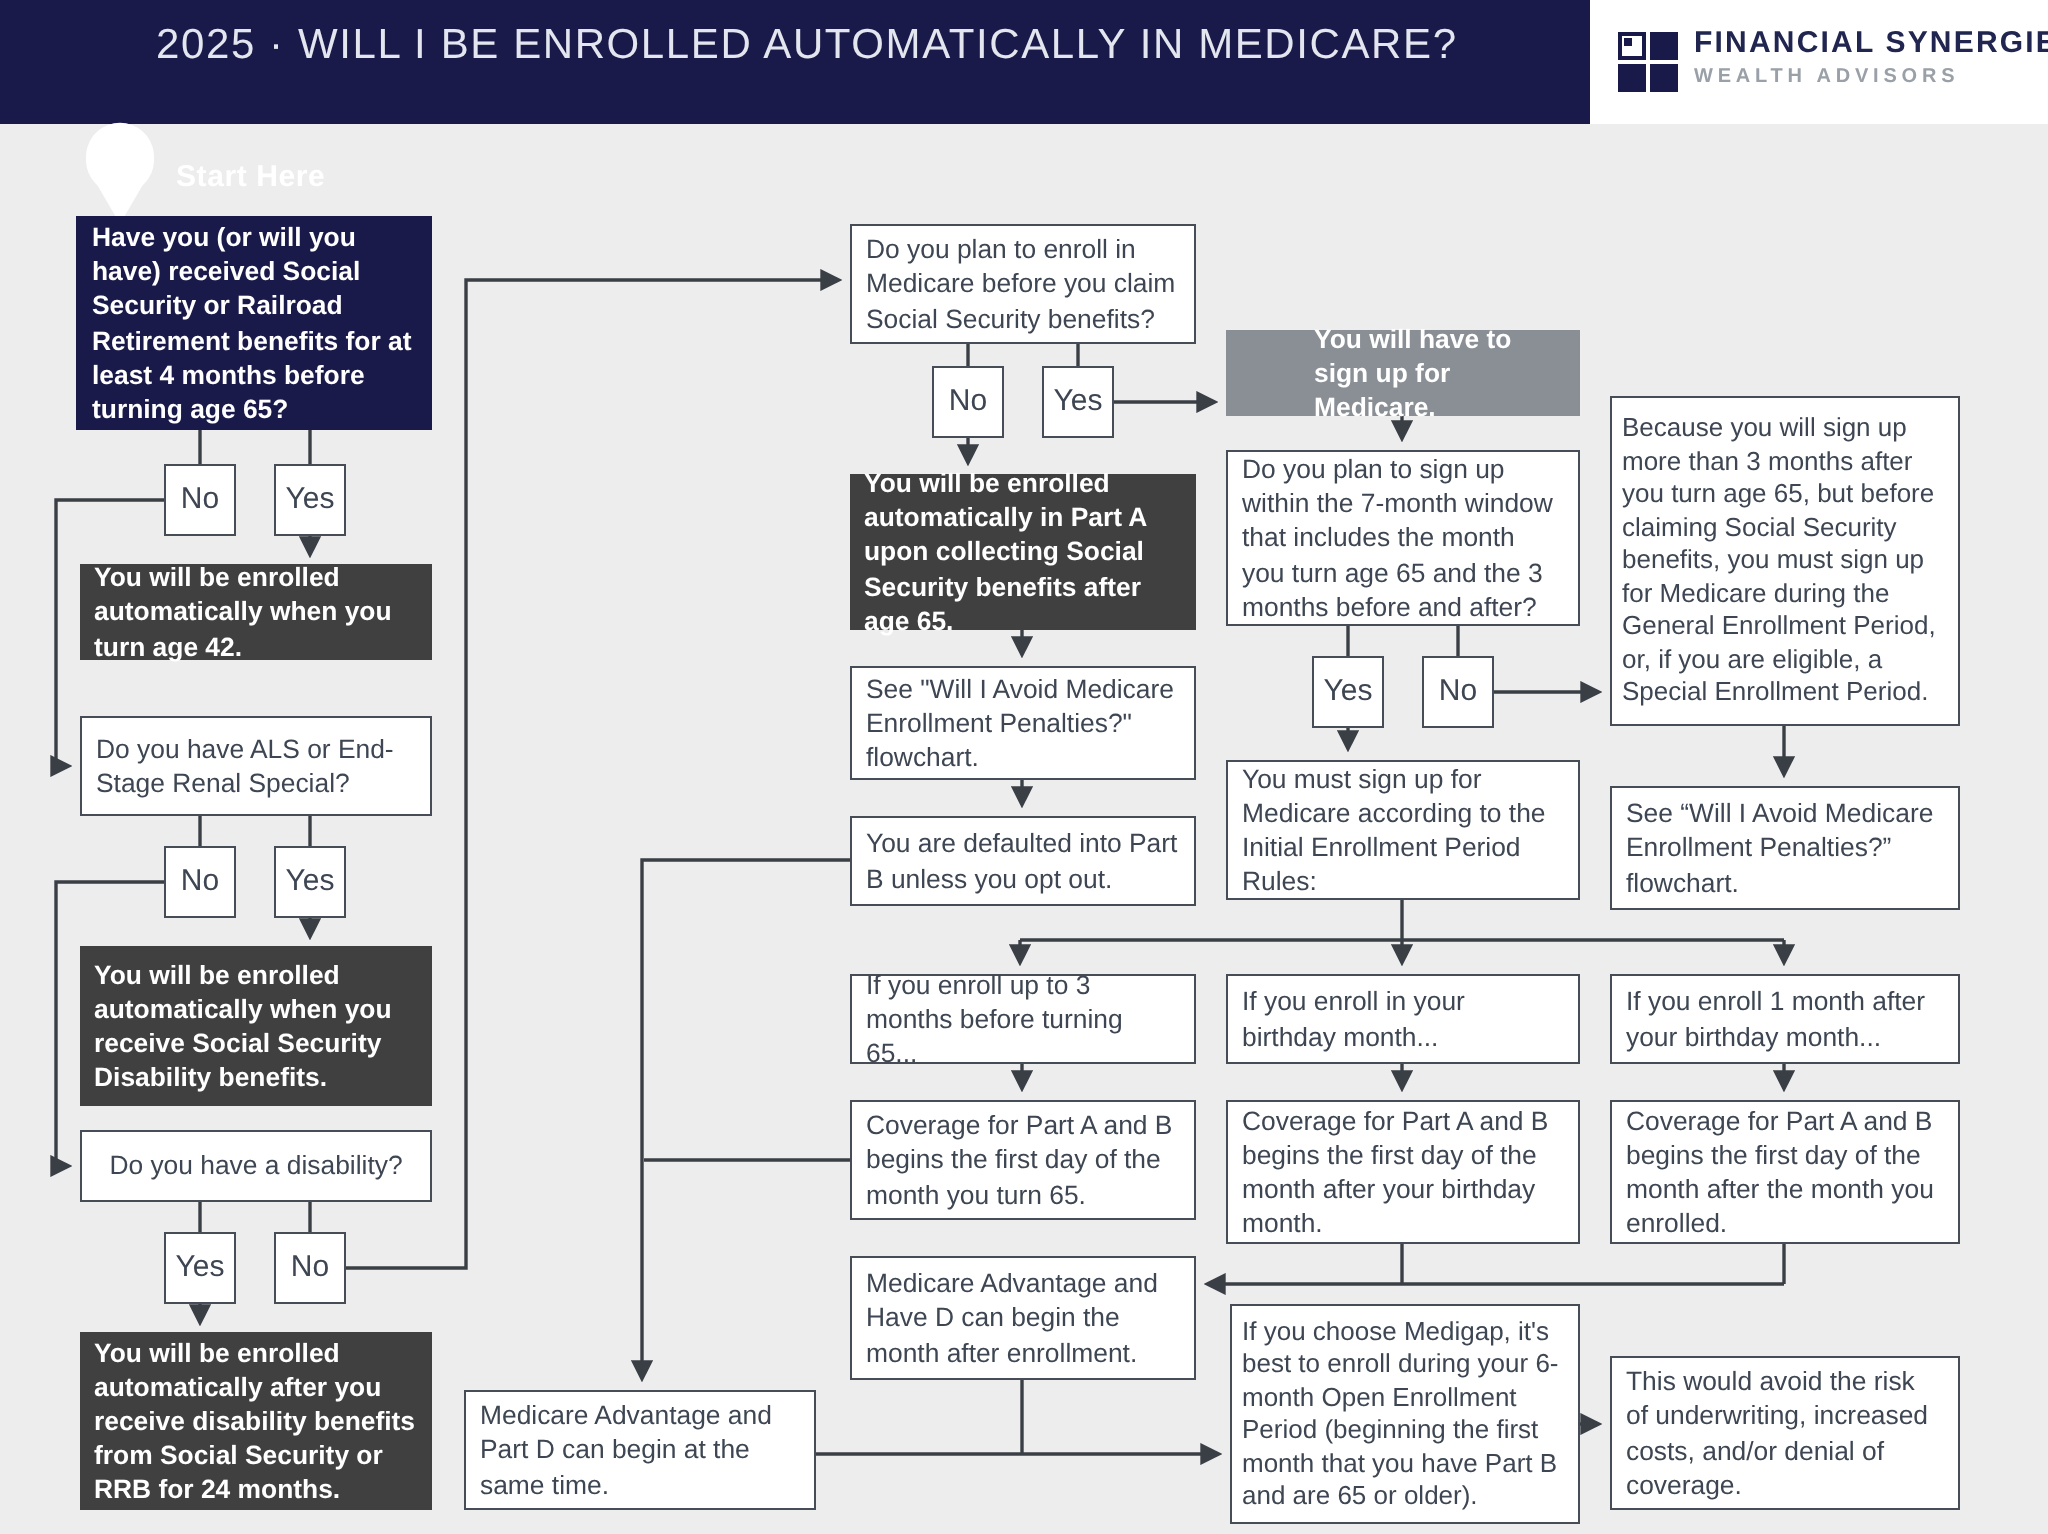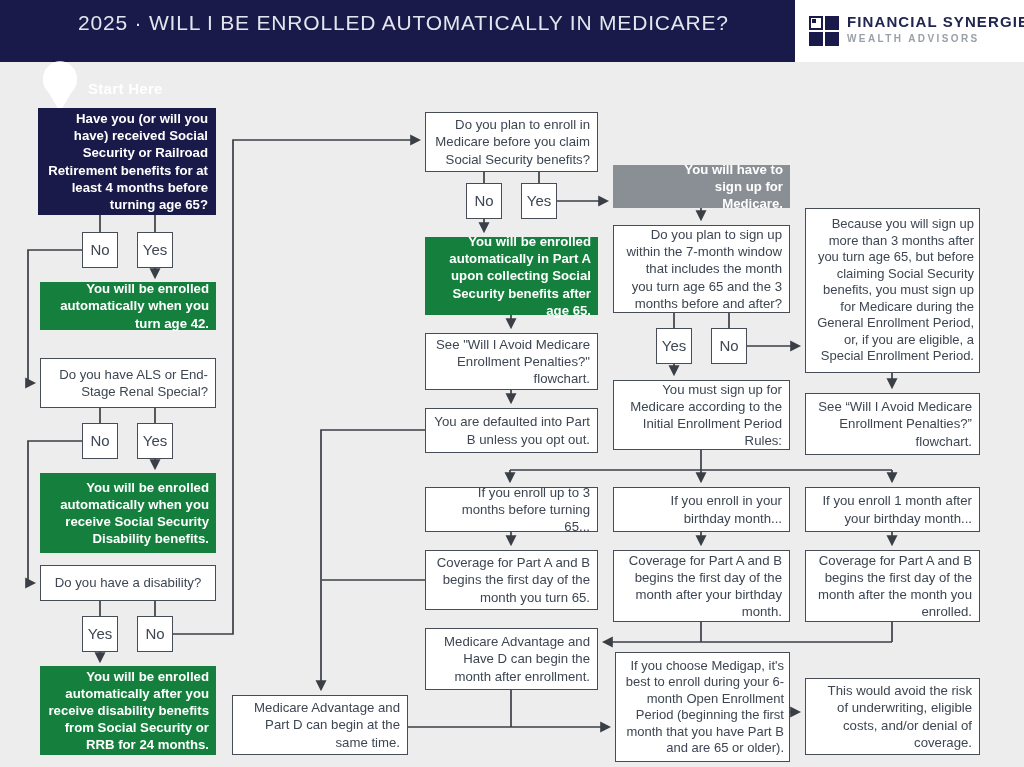--- a/index.html
+++ b/index.html
@@ -19,24 +19,24 @@
   .logo-grid .sq.open::after{content:"";position:absolute;left:1px;top:1px;width:4px;height:4px;background:#1a1a4a;}
   .logo-text{position:absolute;left:52px;top:13px;line-height:1.1;white-space:nowrap;}
   .logo-name{color:#20264f;font-size:15px;font-weight:bold;letter-spacing:1.1px;}
   .logo-sub{color:#9aa0a8;font-size:10px;letter-spacing:2.4px;font-weight:bold;margin-top:2px;}
 
   
   .start-label{position:absolute;left:88px;top:80px;color:#ffffff;font-size:15px;font-weight:600;letter-spacing:.3px;}
 
   
   .box{position:absolute;box-sizing:border-box;display:flex;align-items:center;justify-content:center;
-    text-align:right;font-size:13.2px;line-height:1.3;color:#3d4652;background:#ffffff;
+    text-align:left;font-size:13.2px;line-height:1.3;color:#3d4652;background:#ffffff;
     border:1.6px solid #474d56;padding:4px 7px;z-index:3;}
   .box.navy{background:#1a1a4a;border-color:#1a1a4a;color:#ffffff;font-weight:600;}
-  .box.gold{background:#15803d;border:none;color:#ffffff;font-weight:600;}
+  .box.gold{background:#404040;border:none;color:#ffffff;font-weight:600;}
   .box.gray{background:#898f95;border:none;color:#ffffff;font-weight:600;padding-left:44px;}
   .box.small{font-size:15px;padding:0;}
   .box.tight{font-size:13px;line-height:1.27;padding:3px 5px;}
 
   svg.wires{position:absolute;left:0;top:0;z-index:2;}
 </style>
 </head>
 <body>
 
 <div id="stage">
@@ -147,28 +147,28 @@
   <div class="box gold" style="left:425px;top:237px;width:173px;height:78px">You will be enrolled automatically in Part A upon collecting Social Security benefits after age 65.</div>
   <div class="box" style="left:425px;top:333px;width:173px;height:57px">See "Will I Avoid Medicare Enrollment Penalties?" flowchart.</div>
   <div class="box" style="left:425px;top:408px;width:173px;height:45px">You are defaulted into Part B unless you opt out.</div>
 
   <div class="box gray" style="left:613px;top:165px;width:177px;height:43px">You will have to sign up for Medicare.</div>
   <div class="box" style="left:613px;top:225px;width:177px;height:88px">Do you plan to sign up within the 7-month window that includes the month you turn age 65 and the 3 months before and after?</div>
   <div class="box small" style="left:656px;top:328px;width:36px;height:36px">Yes</div>
   <div class="box small" style="left:711px;top:328px;width:36px;height:36px">No</div>
   <div class="box" style="left:613px;top:380px;width:177px;height:70px">You must sign up for Medicare according to the Initial Enrollment Period Rules:</div>
 
-  <div class="box tight" style="left:805px;top:208px;width:175px;height:165px">Because you will sign up more than 3 months after you turn age 65, but before claiming Social Security benefits, you must sign up for Medicare during the General Enrollment Period, or, if you are eligible, a Special Enrollment Period.</div>
+  <div class="box tight" style="left:805px;top:198px;width:175px;height:165px">Because you will sign up more than 3 months after you turn age 65, but before claiming Social Security benefits, you must sign up for Medicare during the General Enrollment Period, or, if you are eligible, a Special Enrollment Period.</div>
   <div class="box" style="left:805px;top:393px;width:175px;height:62px">See “Will I Avoid Medicare Enrollment Penalties?” flowchart.</div>
 
   <div class="box" style="left:425px;top:487px;width:173px;height:45px">If you enroll up to 3 months before turning 65...</div>
   <div class="box" style="left:613px;top:487px;width:177px;height:45px">If you enroll in your birthday month...</div>
   <div class="box" style="left:805px;top:487px;width:175px;height:45px">If you enroll 1 month after your birthday month...</div>
 
   <div class="box" style="left:425px;top:550px;width:173px;height:60px">Coverage for Part A and B begins the first day of the month you turn 65.</div>
   <div class="box" style="left:613px;top:550px;width:177px;height:72px">Coverage for Part A and B begins the first day of the month after your birthday month.</div>
   <div class="box" style="left:805px;top:550px;width:175px;height:72px">Coverage for Part A and B begins the first day of the month after the month you enrolled.</div>
 
   <div class="box" style="left:425px;top:628px;width:173px;height:62px">Medicare Advantage and Have D can begin the month after enrollment.</div>
   <div class="box tight" style="left:615px;top:652px;width:175px;height:110px">If you choose Medigap, it's best to enroll during your 6-month Open Enrollment Period (beginning the first month that you have Part B and are 65 or older).</div>
-  <div class="box" style="left:805px;top:678px;width:175px;height:77px">This would avoid the risk of underwriting, eligible costs, and/or denial of coverage.</div>
+  <div class="box" style="left:805px;top:678px;width:175px;height:77px">This would avoid the risk of underwriting, increased costs, and/or denial of coverage.</div>
 
 </div>
 
 </body></html>

